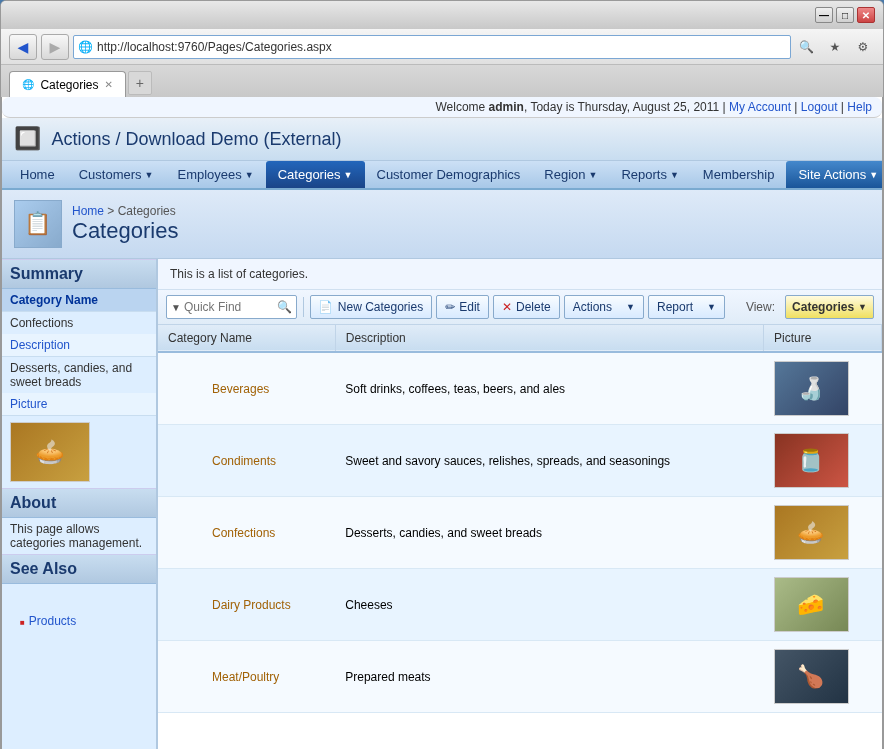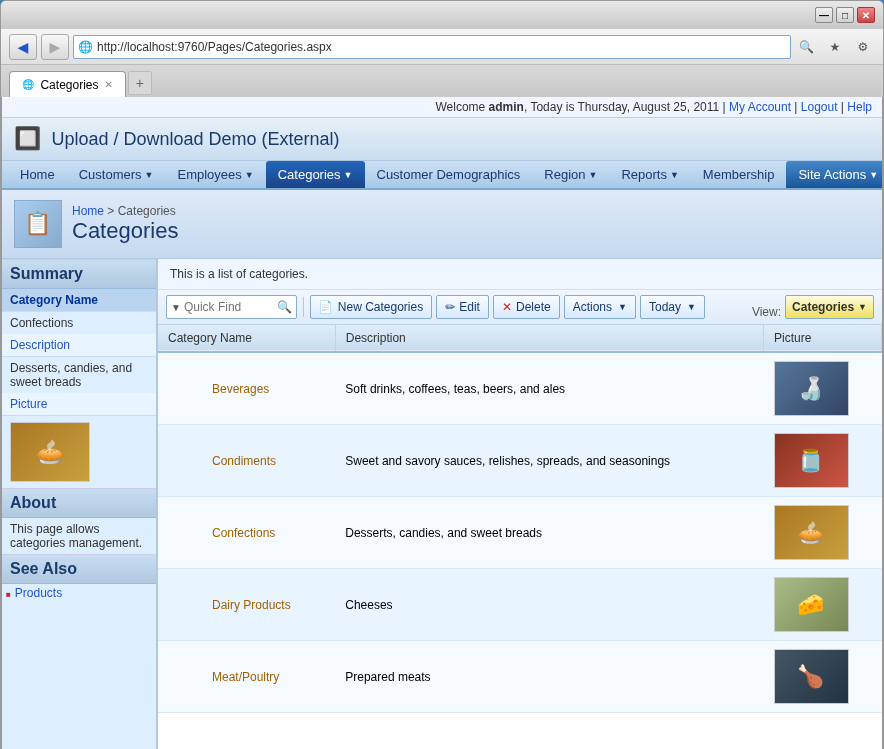--- a/index.html
+++ b/index.html
@@ -83,20 +83,21 @@
     }
 
     
     .top-info-bar {
       background: #f0f6ff;
       padding: 3px 10px;
       text-align: right;
       font-size: 12px;
       color: #333;
       border-bottom: 1px solid #ccc;
+      border-radius: 8px;
     }
     .top-info-bar a { color: #2255cc; text-decoration: none; }
 
     
     .app-header {
       background: linear-gradient(to bottom, #e8f0f8, #c8ddf0);
       padding: 8px 12px;
       display: flex; align-items: center; gap: 10px;
       border-bottom: 1px solid #b0c8e0;
     }
@@ -155,21 +156,21 @@
       padding: 5px 8px; font-weight: bold; font-size: 16px; color: #1a3a6e;
       border-bottom: 1px solid #99bbdd; border-top: 1px solid #cce;
     }
     .sidebar-item {
       padding: 4px 8px; font-size: 12px; cursor: pointer;
       border-bottom: 1px solid #c8ddf0; color: #2255cc; background: #e8f4ff;
     }
     .sidebar-item.selected { background: #bad4f0; font-weight: bold; color: #003399; }
     .sidebar-text { font-size: 12px; color: #333; padding: 4px 8px; }
     .sidebar-picture { padding: 6px 8px; }
-    .sidebar-see-also { padding: 2px 4px 4px; }
+    .sidebar-see-also { padding: 2px 18px 4px; margin-top: 28px; }
     .sidebar-see-also-item { font-size: 12px; color: #2255cc; cursor: pointer; }
     .sidebar-see-also-item::before { content: "■"; color: #cc2222; font-size: 8px; margin-right: 4px; }
 
     
     .main-panel {
       flex: 1; background: white; border-left: 1px solid #b0c8e0;
     }
     .list-description {
       padding: 8px 12px; font-size: 12px; color: #333; background: #f0f6ff;
       border-bottom: 1px solid #d0e0f0;
@@ -190,23 +191,23 @@
       border: none; outline: none; font-size: 12px; color: #666; width: 90px; background: transparent;
     }
     .search-icon-btn { color: #336699; font-size: 12px; cursor: pointer; }
     .toolbar-sep { width: 1px; height: 20px; background: #b0c8e0; margin: 0 2px; }
     .toolbar-btn {
       height: 24px; padding: 0 8px; border: 1px solid #88aacc;
       background: linear-gradient(to bottom,#f8fcff,#d8eaff);
       border-radius: 2px; cursor: pointer; font-size: 12px; color: #1a3a6e;
       display: flex; align-items: center; gap: 4px; white-space: nowrap;
     }
-    .toolbar-btn.actions-btn, .toolbar-btn.report-btn { gap: 6px; }
+    .toolbar-btn.actions-btn, .toolbar-btn.report-btn { gap: 14px; }
     .view-selector {
-      margin-left: auto; display: flex; align-items: flex-end; gap: 4px;
+      margin-left: auto; display: flex; align-items: center; gap: 10px;
     }
     .view-label { font-size: 12px; color: #555; }
     .view-dropdown {
       height: 24px; padding: 0 6px; border: 1px solid #88aacc;
       background: linear-gradient(to bottom,#fffbe0,#f0e060);
       border-radius: 2px; cursor: pointer; font-size: 12px; font-weight: bold;
       color: #333; display: flex; align-items: center; gap: 4px;
     }
 
     
@@ -287,21 +288,21 @@
 
       <div class="top-info-bar">
         <span>Welcome </span><strong>admin</strong><span>, Today is Thursday, August 25, 2011 | </span>
         <a>My Account</a> |
         <a>Logout</a> |
         <a>Help</a>
       </div>
 
       <div class="app-header">
         <span class="app-logo">🔲</span>
-        <span class="app-title">Upload / Download Demo (External)</span>
+        <span class="app-title">Actions / Download Demo (External)</span>
       </div>
 
       <div class="nav-bar">
         <div class="nav-item">Home</div>
         <div class="nav-item">Customers <span class="chevron">▼</span></div>
         <div class="nav-item">Employees <span class="chevron">▼</span></div>
         <div class="nav-item active">Categories <span class="chevron">▼</span></div>
         <div class="nav-item">Customer Demographics</div>
         <div class="nav-item">Region <span class="chevron">▼</span></div>
         <div class="nav-item">Reports <span class="chevron">▼</span></div>
@@ -359,21 +360,21 @@
             </button>
             <button class="toolbar-btn">
               <span style="color:#cc2222;">✕</span>
               <span>Delete</span>
             </button>
             <button class="toolbar-btn actions-btn">
               <span>Actions</span>
               <span style="font-size:9px;">▼</span>
             </button>
             <button class="toolbar-btn report-btn">
-              <span>Today</span>
+              <span>Report</span>
               <span style="font-size:9px;">▼</span>
             </button>
             <div class="view-selector">
               <span class="view-label">View:</span>
               <div class="view-dropdown">
                 <span>Categories</span>
                 <span style="font-size:9px;">▼</span>
               </div>
             </div>
           </div>

